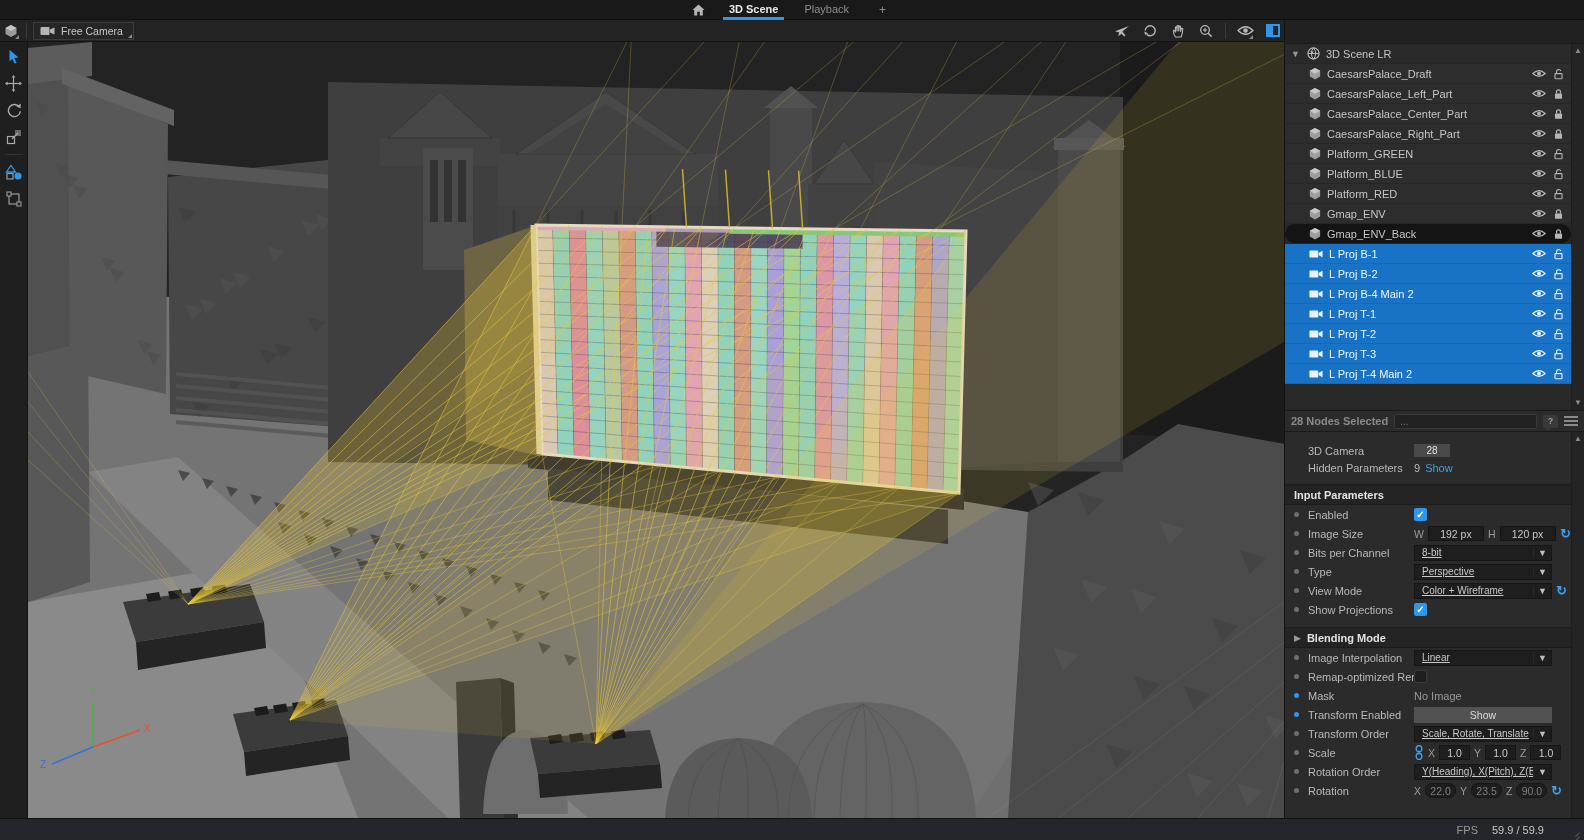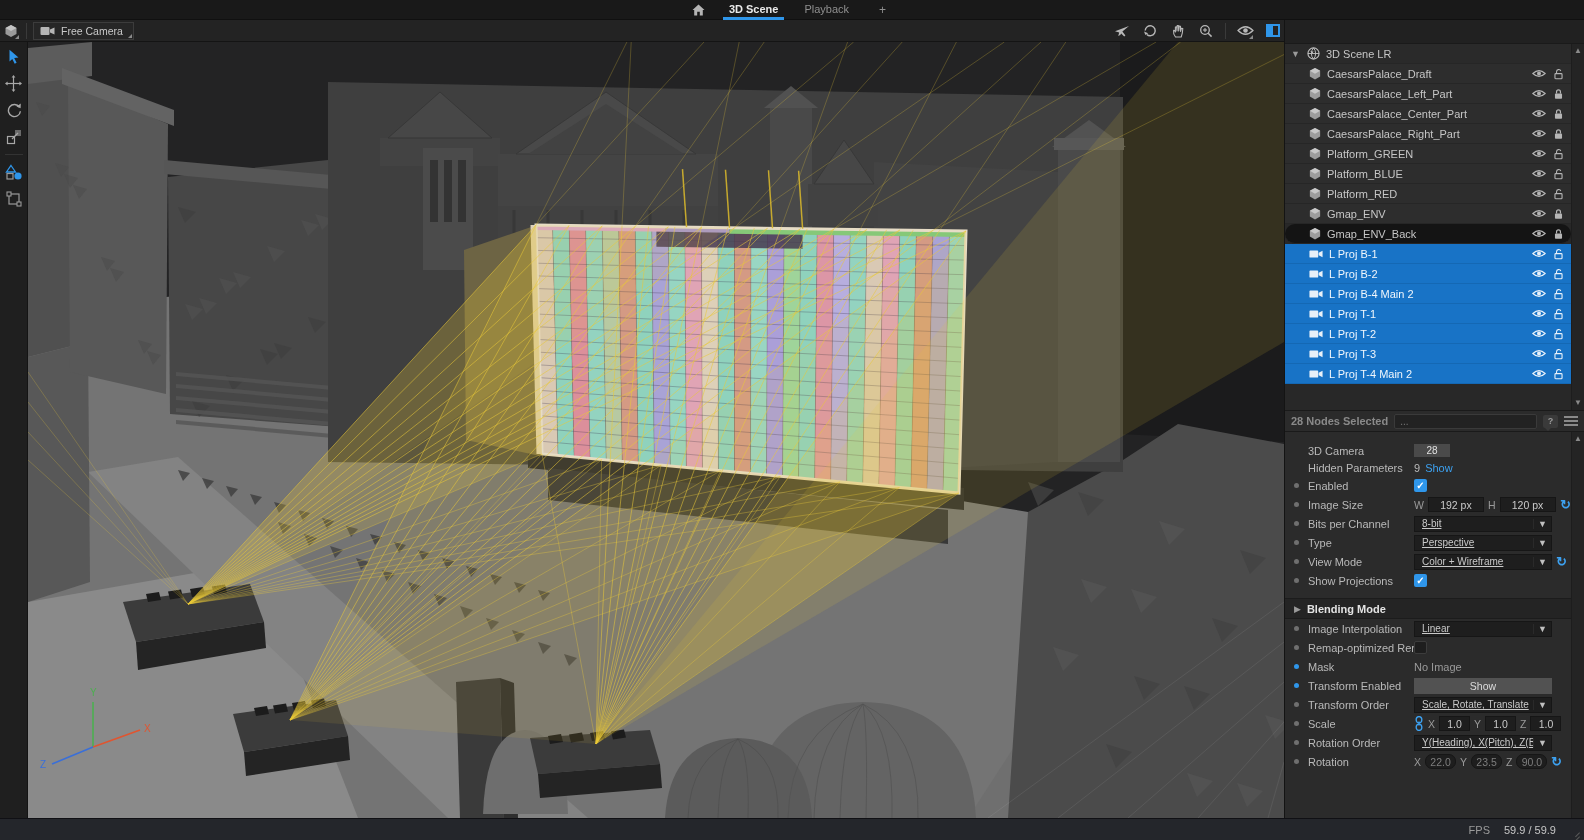--- a/index.html
+++ b/index.html
@@ -109,21 +109,21 @@
   .sel { width:138px; height:16px; background:#1e1e1e; border:1px solid #161616; display:flex; align-items:center; }
   .sel .val { flex:1; font-size:10px; color:#c9c9c9; padding-left:7px; white-space:nowrap; overflow:hidden;text-decoration:underline; }
   .sel .arr { width:18px; text-align:center; color:#c0c0c0; font-size:9px; border-left:1px solid #2a2a2a; }
   .reset { color:var(--link,#3da1f0); font-size:13px; font-weight:bold; transform:scaleX(-1); display:inline-block; line-height:13px; }
   .btn-show { width:138px; height:16px; background:#525252; color:#dcdcdc; font-size:10.5px;
     display:flex; align-items:center; justify-content:center; }
   .textval { font-size:11px; color:#9a9a9a; }
 
   
   .status-bar { height:22px; background:#24262b; border-top:1px solid #101014;
-    display:flex; align-items:center; justify-content:flex-end; padding-right:28px; gap:14px; position:relative; }
+    display:flex; align-items:center; justify-content:flex-end; padding-right:40px; gap:14px; position:relative; }
   .status-bar .fps-l { font-size:11px; color:#9a9a9a; }
   .status-bar .fps-v { font-size:11px; color:#c6c6c6; }
   .grip { position:absolute; right:4px; bottom:3px; width:12px; height:12px; }
   .grip::before { content:""; position:absolute; right:0; bottom:0; width:10px; height:1px; background:#5a5a5a; transform:rotate(-45deg); transform-origin:right bottom; }
   .grip::after { content:""; position:absolute; right:0; bottom:4px; width:6px; height:1px; background:#5a5a5a; transform:rotate(-45deg); transform-origin:right bottom; }
 </style>
 </head>
 <body>
 
 <div class="app">
@@ -895,20 +895,23 @@
         <div class="props-inner" id="props-inner">
             <div class="summary-row">
               <span class="sl">3D Camera</span>
               <span class="badge">28</span>
             </div>
             <div class="summary-row">
               <span class="sl">Hidden Parameters</span>
               <span class="count">9</span>
               <span class="linkblue">Show</span>
             </div>
+            <div class="sect">
+              <span class="stitle">Input Parameters</span>
+            </div>
             <div class="prow">
               <span class="dot"></span>
               <span class="plabel">Enabled</span>
               <span class="pctrl">
                 <span class="cb on">✓</span>
               </span>
             </div>
             <div class="prow">
               <span class="dot"></span>
               <span class="plabel">Image Size</span>

